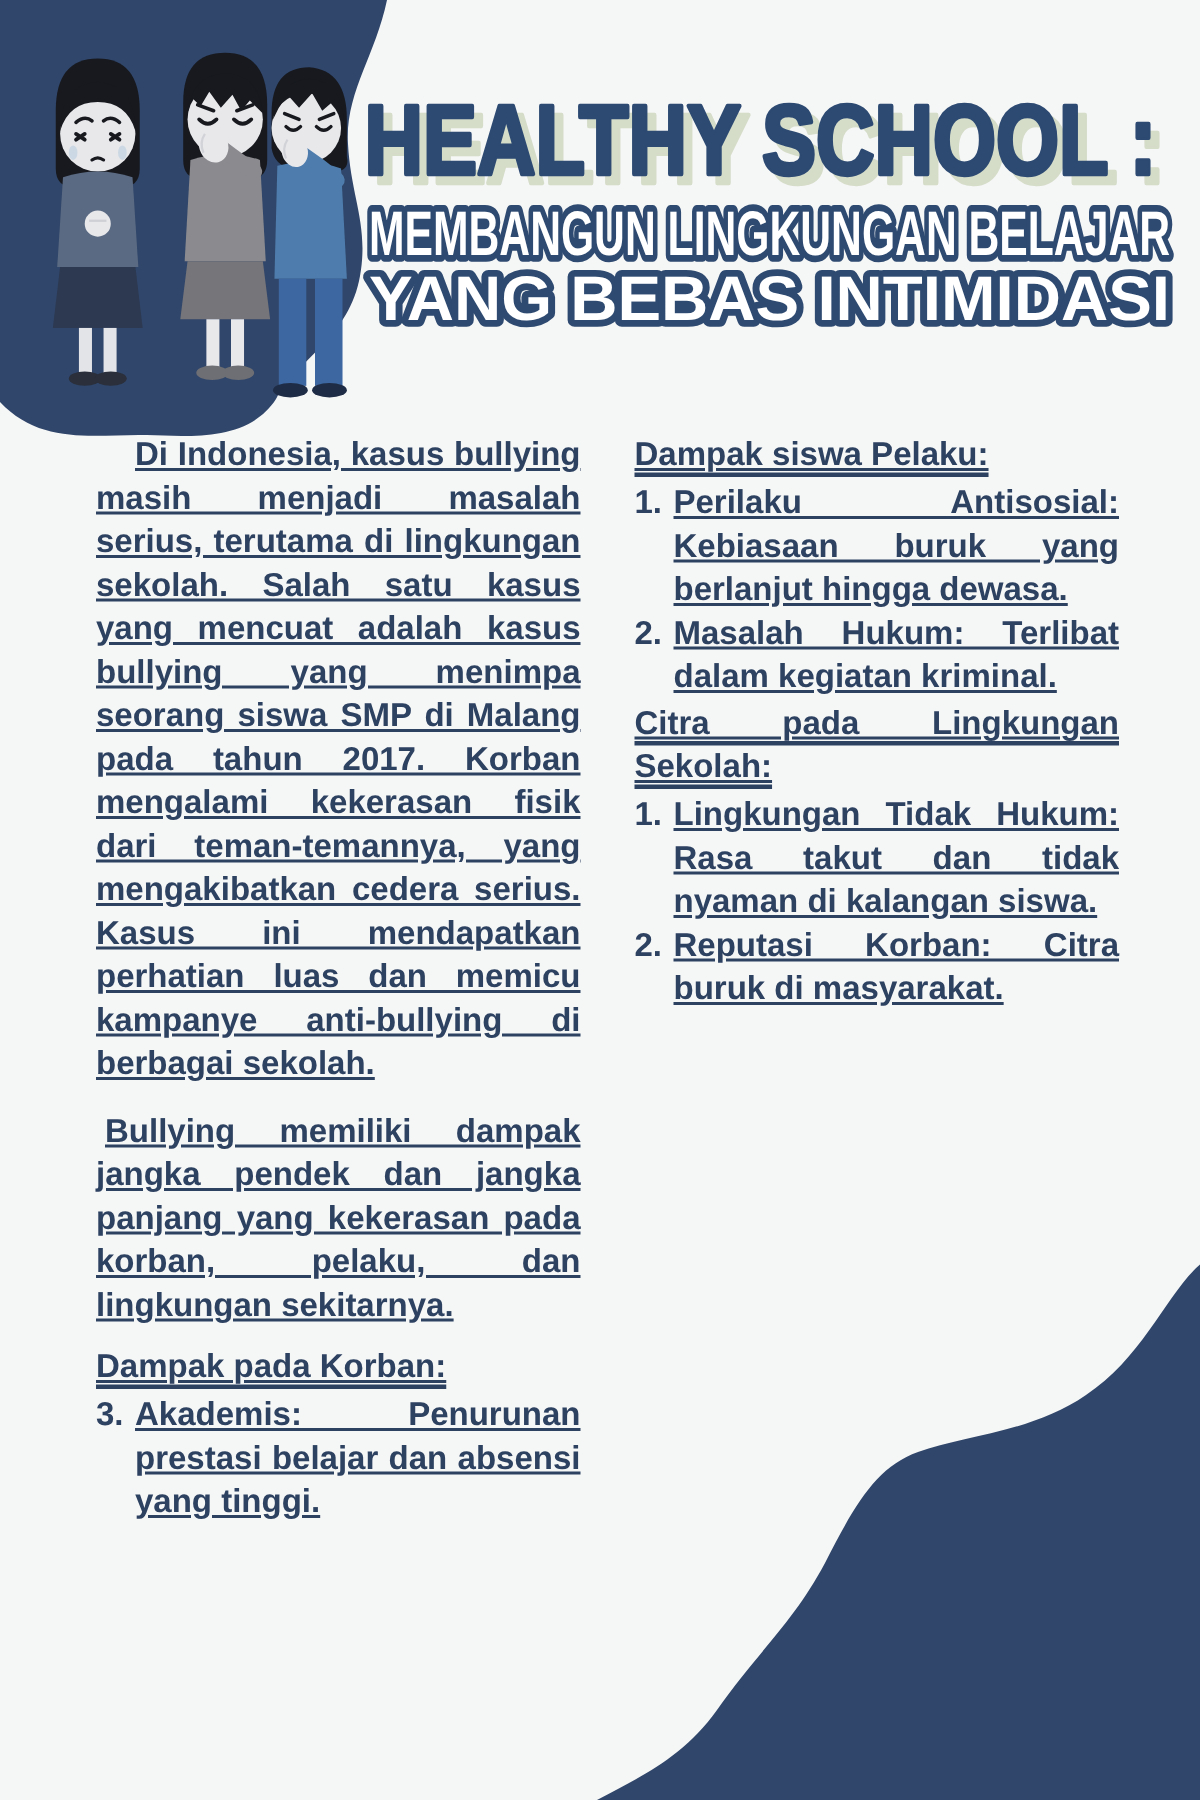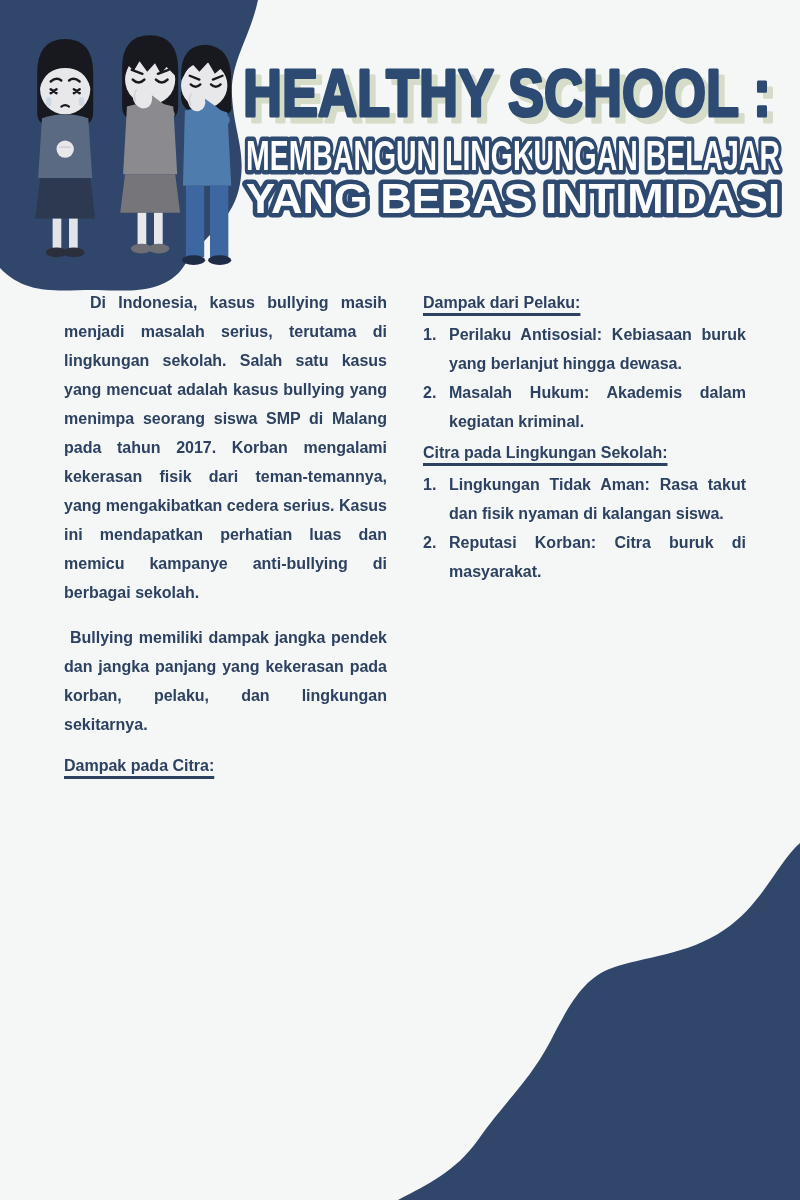--- a/index.html
+++ b/index.html
@@ -37,21 +37,21 @@
     font-size:42px;
     fill:#ffffff;
     stroke:#2e4a70;stroke-width:9px;stroke-linejoin:round;
     paint-order:stroke fill;
   }
   .content{
     position:absolute;left:64px;top:288px;width:682px;z-index:3;
     display:flex;gap:36px;
     color:#2d4160;
     font-weight:700;
-    font-size:16px;line-height:29px;
+    font-size:22px;line-height:29px;text-decoration:underline;
   }
   .col{width:323px;flex:0 0 323px;}
   .para{margin:0 0 16px 0;text-align:justify;}
   .para1{text-indent:26px;}
   .para2{text-indent:6px;margin-bottom:12px;}
   .section-heading{
     margin:0 0 3px 0;
     text-align:justify;
     text-decoration:underline;
     text-decoration-thickness:2.5px;
@@ -143,29 +143,30 @@
   <text class="title-text title-shadow" x="11" y="72" textLength="528" lengthAdjust="spacingAndGlyphs">HEALTHY SCHOOL :</text>
   <text class="title-text" x="5" y="66" textLength="528" lengthAdjust="spacingAndGlyphs">HEALTHY SCHOOL :</text>
   <text class="subtitle-text" x="8" y="120" textLength="534" lengthAdjust="spacingAndGlyphs">MEMBANGUN LINGKUNGAN BELAJAR</text>
   <text class="subtitle-text" x="8" y="163" textLength="534" lengthAdjust="spacingAndGlyphs">YANG BEBAS INTIMIDASI</text>
 </svg>
 
 <div class="content">
   <div class="col">
     <p class="para para1">Di Indonesia, kasus bullying masih menjadi masalah serius, terutama di lingkungan sekolah. Salah satu kasus yang mencuat adalah kasus bullying yang menimpa seorang siswa SMP di Malang pada tahun 2017. Korban mengalami kekerasan fisik dari teman-temannya, yang mengakibatkan cedera serius. Kasus ini mendapatkan perhatian luas dan memicu kampanye anti-bullying di berbagai sekolah.</p>
     <p class="para para2">Bullying memiliki dampak jangka pendek dan jangka panjang yang kekerasan pada korban, pelaku, dan lingkungan sekitarnya.</p>
-    <p class="section-heading">Dampak pada Citra:</p>
+    <p class="section-heading">Dampak pada Korban:</p>
     <div class="list">
+      <p class="list-item"><span class="item-num">3.</span><span>Akademis: Penurunan prestasi belajar dan absensi yang tinggi.</span></p>
     </div>
   </div>
   <div class="col">
-    <p class="section-heading">Dampak dari Pelaku:</p>
+    <p class="section-heading">Dampak siswa Pelaku:</p>
     <div class="list">
       <p class="list-item"><span class="item-num">1.</span><span>Perilaku Antisosial: Kebiasaan buruk yang berlanjut hingga dewasa.</span></p>
-      <p class="list-item"><span class="item-num">2.</span><span>Masalah Hukum: Akademis dalam kegiatan kriminal.</span></p>
+      <p class="list-item"><span class="item-num">2.</span><span>Masalah Hukum: Terlibat dalam kegiatan kriminal.</span></p>
     </div>
     <p class="section-heading mt">Citra pada Lingkungan Sekolah:</p>
     <div class="list">
-      <p class="list-item"><span class="item-num">1.</span><span>Lingkungan Tidak Aman: Rasa takut dan fisik nyaman di kalangan siswa.</span></p>
+      <p class="list-item"><span class="item-num">1.</span><span>Lingkungan Tidak Hukum: Rasa takut dan tidak nyaman di kalangan siswa.</span></p>
       <p class="list-item"><span class="item-num">2.</span><span>Reputasi Korban: Citra buruk di masyarakat.</span></p>
     </div>
   </div>
 </div>
 
 </body></html>

